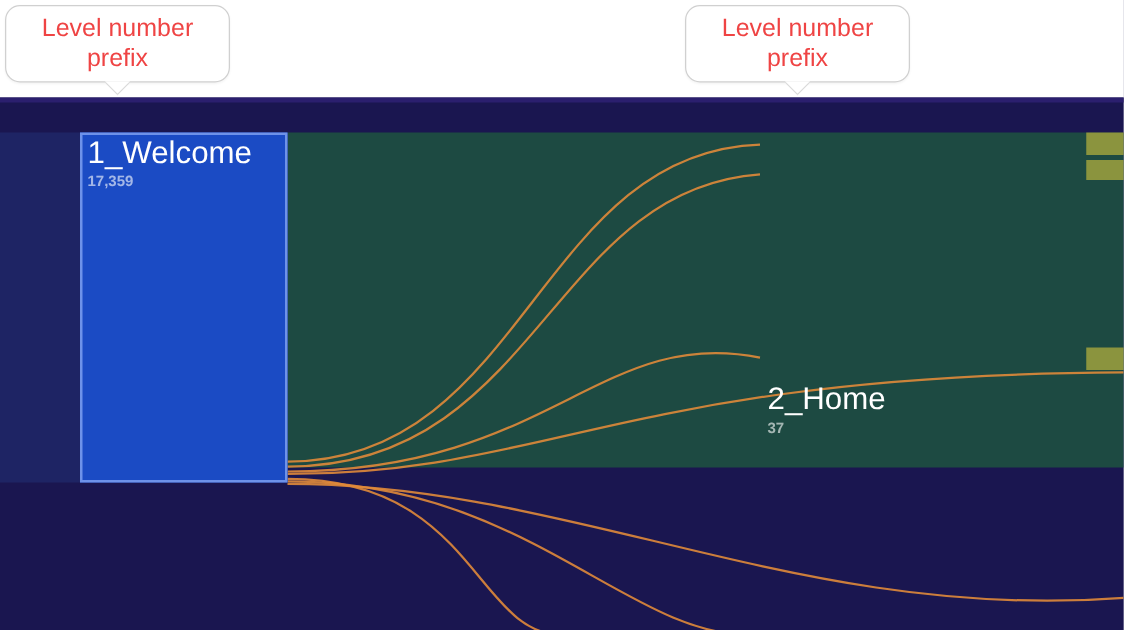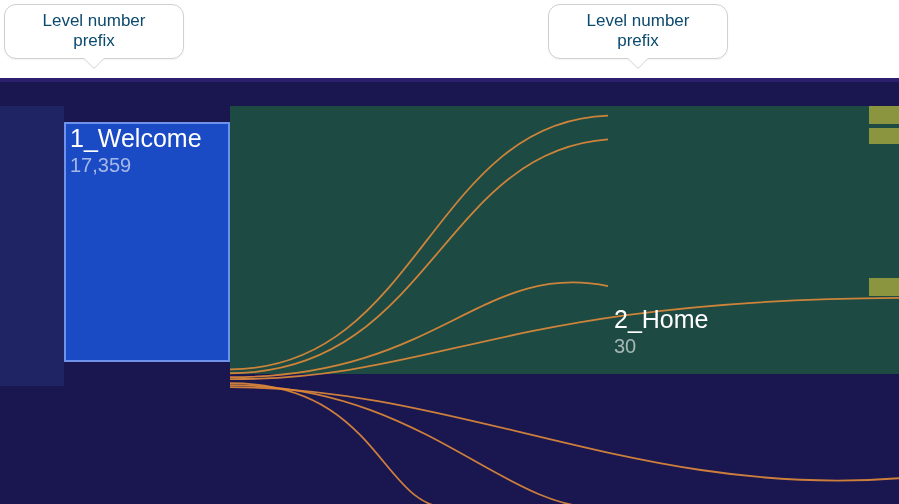--- a/index.html
+++ b/index.html
@@ -23,23 +23,23 @@
     position: relative;
     border-top: 4px solid #2b1f6e;
   }
   
   .tooltip {
     position: absolute;
     background: #fff;
     border: 1px solid #d0d0d0;
     border-radius: 12px;
     padding: 6px 7px;
-    font-size: 17px;
+    font-size: 20px;
     line-height: 1.2;
-    color: #0c4a6e;
+    color: #ef4444;
     text-align: center;
     box-shadow: 0 1px 2px rgba(0,0,0,0.05);
   }
   .tooltip .arrow {
     position: absolute;
     bottom: -10px;
     left: 50%;
     transform: translateX(-50%);
     width: 0; height: 0;
     border-left: 10px solid transparent;
@@ -65,30 +65,30 @@
     color: #fff;
     font-size: 25px;
     font-weight: 400;
     white-space: nowrap;
   }
   .node .count {
     position: absolute;
     top: 32px;
     left: 6px;
     color: rgba(255,255,255,0.6);
-    font-size: 20px;
-    font-weight: 400;
+    font-size: 12px;
+    font-weight: 700;
     white-space: nowrap;
   }
   
   .node-welcome {
-    top: 40px;
+    top: 24px;
     left: 64px;
     width: 166px;
-    height: 240px;
+    height: 280px;
     padding-left: 48px;
   }
   .node-welcome .rect {
     background: #1b4bc4;
     border: 2px solid #6e92e9;
   }
   
   .left-band {
     position: absolute;
     top: 24px;
@@ -183,15 +183,15 @@
 
   <div class="node node-welcome">
     <div class="rect"></div>
     <div class="label">1_Welcome</div>
     <div class="count">17,359</div>
   </div>
 
 
   <div class="node node-home">
     <div class="label">2_Home</div>
-    <div class="count">30</div>
+    <div class="count">37</div>
   </div>
 </div>
 
 </body></html>

